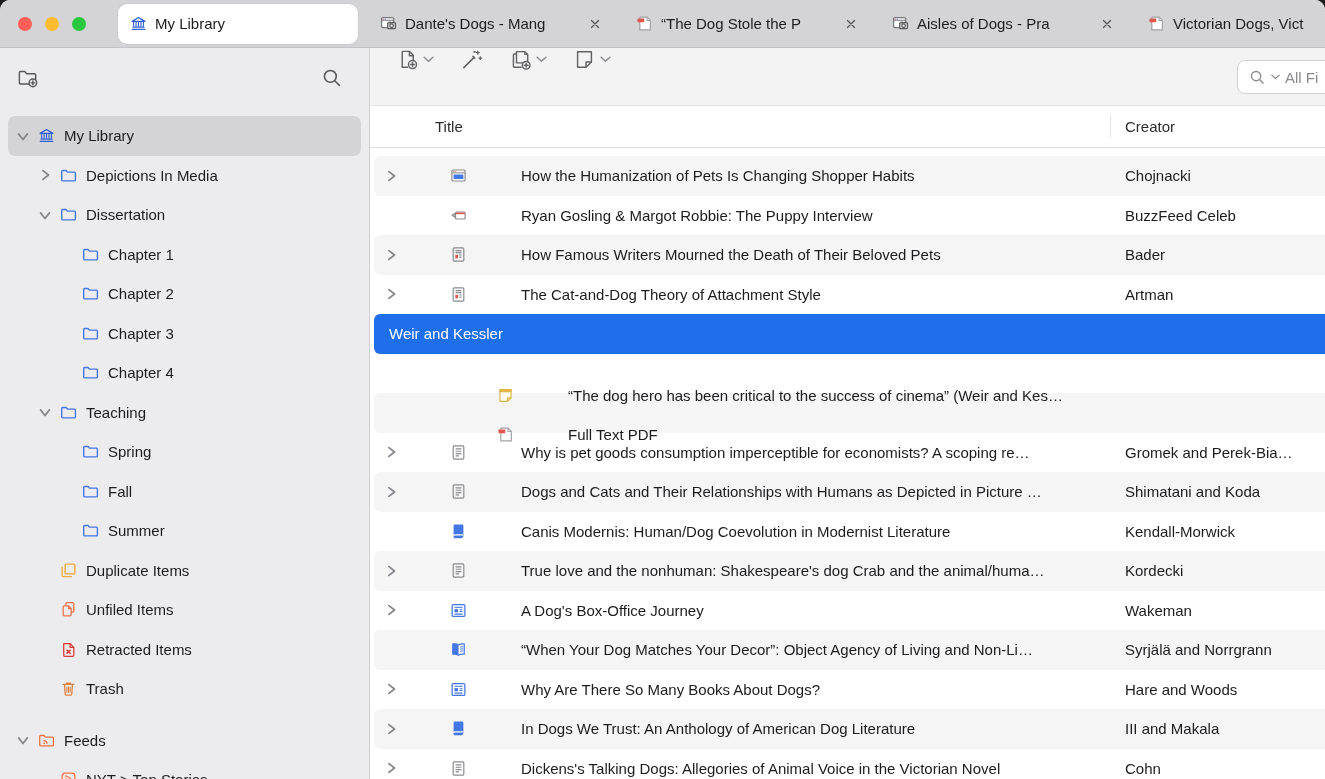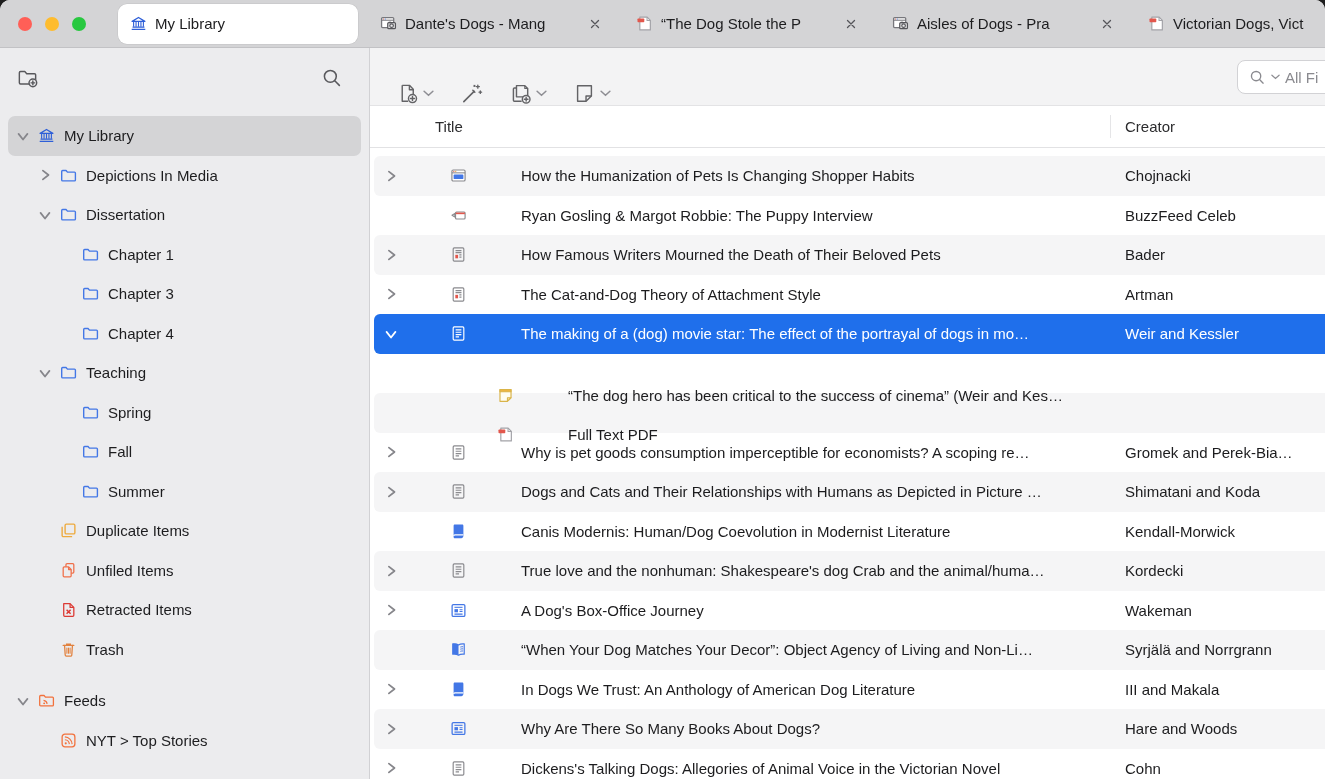--- a/index.html
+++ b/index.html
@@ -34,21 +34,21 @@
   .tree{flex:1;padding-top:10px;overflow:hidden;}
   .srow{height:var(--row-h);display:flex;align-items:center;font-size:15px;color:#1d1d1f;margin:0 8px;border-radius:7px;cursor:default;}
   .srow.selected{background:#d4d4d6;}
   .twisty{width:14px;height:14px;display:inline-flex;align-items:center;justify-content:center;color:#86868b;flex:0 0 14px;margin-right:8px;}
   .srow .icon{margin-right:9px;}
   .gap-above{margin-top:12px;}
   .slabel{white-space:nowrap;overflow:hidden;}
 
   
   .main{flex:1;display:flex;flex-direction:column;min-width:0;background:#fff;}
-  .toolbar{position:relative;height:58px;background:#f3f3f4;border-bottom:1px solid #e3e3e5;display:flex;align-items:flex-end;gap:26px;padding-left:26px;flex:0 0 auto;}
+  .toolbar{position:relative;height:58px;background:#f3f3f4;border-bottom:1px solid #e3e3e5;display:flex;align-items:flex-start;gap:26px;padding-left:26px;flex:0 0 auto;}
   .tbbtn{background:none;border:none;display:inline-flex;align-items:center;gap:4px;cursor:default;}
   .dd{width:11px;height:7px;display:inline-flex;}
   .search{position:absolute;left:867px;top:12px;width:170px;height:34px;background:#fff;border:1px solid #d2d2d5;border-radius:8px;display:flex;align-items:center;gap:5px;padding:0 10px;}
   .search-text{font-size:15px;color:#8a8a8f;white-space:nowrap;}
   .i18{width:18px;height:18px;}
 
   
   .table-header{position:relative;height:42px;background:#fff;border-bottom:1px solid #e2e2e4;flex:0 0 auto;font-size:15px;color:#2c2c2e;text-align:right;}
   .hcol-title{position:absolute;left:65px;line-height:42px;}
   .hdiv{position:absolute;left:740px;top:9px;bottom:9px;width:1px;background:#e5e5e7;}
@@ -228,20 +228,29 @@
             </span>
             <span class="slabel">Chapter 1</span>
           </div>
           <div class="srow" style="padding-left: 52px;">
             <span class="twisty"></span>
             <span class="icon i16">
               <svg viewBox="0 0 16 16" fill="none" stroke="#4377e6" stroke-width="1.3" stroke-linejoin="round">
                 <path d="M1.6 4.2c0-.5.4-.9.9-.9h3.2L7 4.8h6.6c.5 0 .9.4.9.9v6.5c0 .5-.4.9-.9.9H2.5c-.5 0-.9-.4-.9-.9z"></path>
               </svg>
             </span>
+            <span class="slabel">Chapter 2</span>
+          </div>
+          <div class="srow" style="padding-left: 52px;">
+            <span class="twisty"></span>
+            <span class="icon i16">
+              <svg viewBox="0 0 16 16" fill="none" stroke="#4377e6" stroke-width="1.3" stroke-linejoin="round">
+                <path d="M1.6 4.2c0-.5.4-.9.9-.9h3.2L7 4.8h6.6c.5 0 .9.4.9.9v6.5c0 .5-.4.9-.9.9H2.5c-.5 0-.9-.4-.9-.9z"></path>
+              </svg>
+            </span>
             <span class="slabel">Chapter 3</span>
           </div>
           <div class="srow" style="padding-left: 52px;">
             <span class="twisty"></span>
             <span class="icon i16">
               <svg viewBox="0 0 16 16" fill="none" stroke="#4377e6" stroke-width="1.3" stroke-linejoin="round">
                 <path d="M1.6 4.2c0-.5.4-.9.9-.9h3.2L7 4.8h6.6c.5 0 .9.4.9.9v6.5c0 .5-.4.9-.9.9H2.5c-.5 0-.9-.4-.9-.9z"></path>
               </svg>
             </span>
             <span class="slabel">Chapter 4</span>
@@ -505,34 +514,20 @@
                   <rect x="3" y="1.8" width="10" height="12.4" rx="1" stroke="#8a8a8e" stroke-width="1.1"></rect>
                   <path d="M5.2 4.3h5.6M5.2 6.3h5.6M8.8 8.4h2M8.8 10.4h2" stroke="#8a8a8e" stroke-width="1.1"></path>
                   <rect x="5" y="8.3" width="2.6" height="3.3" fill="#e2574c"></rect>
                 </svg>
               </span>
               <span class="tlabel">The Cat-and-Dog Theory of Attachment Style</span>
             </div>
             <div class="cell-creator"><span class="tlabel">Artman</span></div>
           </div>
           <div class="trow selected">
-            <div class="cell-title">
-              <span class="twisty">
-                <svg viewBox="0 0 12 12" fill="none" stroke="currentColor" stroke-width="1.5" stroke-linecap="round" stroke-linejoin="round">
-                  <path d="M2.2 4.2L6 9l3.8-4.8"></path>
-                </svg>
-              </span>
-              <span class="icon i16 item-icon">
-                <svg viewBox="0 0 16 16" fill="none" stroke="currentColor" stroke-width="1.1" stroke-linejoin="round">
-                  <rect x="3" y="1.8" width="10" height="12.4" rx="1"></rect>
-                  <path d="M5.3 4.6h5.4M5.3 6.8h5.4M5.3 9h5.4M5.3 11.2h3.2"></path>
-                </svg>
-              </span>
-              <span class="tlabel">The making of a (dog) movie star: The effect of the portrayal of dogs in mo…</span>
-            </div>
             <div class="cell-creator"><span class="tlabel">Weir and Kessler</span></div>
           </div>
           <div class="trow child">
             <div class="cell-title">
               <span class="twisty"></span>
               <span class="icon i16 item-icon">
                 <svg viewBox="0 0 16 16">
                   <path d="M2.8 2.5h10.4v7.6L9.7 13.5H2.8z" fill="#fffdf0" stroke="#d9b44a" stroke-width="1.1" stroke-linejoin="round"></path>
                   <path d="M2.8 2.6h10.4v1.9H2.8z" fill="#f3b73f" stroke="#d9b44a" stroke-width="1"></path>
                   <path d="M9.8 13.4v-3.3h3.3z" fill="#f7e9a8" stroke="#d9b44a" stroke-width="1" stroke-linejoin="round"></path>
@@ -654,56 +649,56 @@
             <div class="cell-creator"><span class="tlabel">Syrjälä and Norrgrann</span></div>
           </div>
           <div class="trow">
             <div class="cell-title">
               <span class="twisty">
                 <svg viewBox="0 0 12 12" fill="none" stroke="currentColor" stroke-width="1.5" stroke-linecap="round" stroke-linejoin="round">
                   <path d="M4.2 2.2L9 6l-4.8 3.8"></path>
                 </svg>
               </span>
               <span class="icon i16 item-icon">
-                <svg viewBox="0 0 16 16">
-                  <path d="M3.4 2.7c0-.7.5-1.2 1.2-1.2h6.9c.6 0 1.1.5 1.1 1.1v9.7c0 1.1-.9 2-2 2H4.6c-.7 0-1.2-.5-1.2-1.2z" fill="#4377e6"></path>
-                  <path d="M3.5 12.3c0-.6.5-1.1 1.1-1.1h7.9" stroke="#fff" stroke-width="1" fill="none"></path>
-                </svg>
-              </span>
-              <span class="tlabel">In Dogs We Trust: An Anthology of American Dog Literature</span>
-            </div>
-            <div class="cell-creator"><span class="tlabel">III and Makala</span></div>
-          </div>
-          <div class="trow">
-            <div class="cell-title">
-              <span class="twisty">
-                <svg viewBox="0 0 12 12" fill="none" stroke="currentColor" stroke-width="1.5" stroke-linecap="round" stroke-linejoin="round">
-                  <path d="M4.2 2.2L9 6l-4.8 3.8"></path>
-                </svg>
-              </span>
-              <span class="icon i16 item-icon">
                 <svg viewBox="0 0 16 16" fill="none">
                   <rect x="2" y="2.4" width="12" height="11.2" rx="1.2" stroke="#4377e6" stroke-width="1.2"></rect>
                   <path d="M4.2 5h7.6" stroke="#4377e6" stroke-width="1"></path>
                   <rect x="4.2" y="6.7" width="3.3" height="3" fill="#4377e6"></rect>
                   <path d="M9 7.3h2.8M9 9h2.8M4.2 11.4h7.6" stroke="#4377e6" stroke-width="1"></path>
                 </svg>
               </span>
               <span class="tlabel">Why Are There So Many Books About Dogs?</span>
             </div>
             <div class="cell-creator"><span class="tlabel">Hare and Woods</span></div>
           </div>
           <div class="trow">
             <div class="cell-title">
               <span class="twisty">
                 <svg viewBox="0 0 12 12" fill="none" stroke="currentColor" stroke-width="1.5" stroke-linecap="round" stroke-linejoin="round">
                   <path d="M4.2 2.2L9 6l-4.8 3.8"></path>
                 </svg>
               </span>
               <span class="icon i16 item-icon">
+                <svg viewBox="0 0 16 16">
+                  <path d="M3.4 2.7c0-.7.5-1.2 1.2-1.2h6.9c.6 0 1.1.5 1.1 1.1v9.7c0 1.1-.9 2-2 2H4.6c-.7 0-1.2-.5-1.2-1.2z" fill="#4377e6"></path>
+                  <path d="M3.5 12.3c0-.6.5-1.1 1.1-1.1h7.9" stroke="#fff" stroke-width="1" fill="none"></path>
+                </svg>
+              </span>
+              <span class="tlabel">In Dogs We Trust: An Anthology of American Dog Literature</span>
+            </div>
+            <div class="cell-creator"><span class="tlabel">III and Makala</span></div>
+          </div>
+          <div class="trow">
+            <div class="cell-title">
+              <span class="twisty">
+                <svg viewBox="0 0 12 12" fill="none" stroke="currentColor" stroke-width="1.5" stroke-linecap="round" stroke-linejoin="round">
+                  <path d="M4.2 2.2L9 6l-4.8 3.8"></path>
+                </svg>
+              </span>
+              <span class="icon i16 item-icon">
                 <svg viewBox="0 0 16 16" fill="none" stroke="currentColor" stroke-width="1.1" stroke-linejoin="round">
                   <rect x="3" y="1.8" width="10" height="12.4" rx="1"></rect>
                   <path d="M5.3 4.6h5.4M5.3 6.8h5.4M5.3 9h5.4M5.3 11.2h3.2"></path>
                 </svg>
               </span>
               <span class="tlabel">Dickens's Talking Dogs: Allegories of Animal Voice in the Victorian Novel</span>
             </div>
             <div class="cell-creator"><span class="tlabel">Cohn</span></div>
           </div>
         </div>

